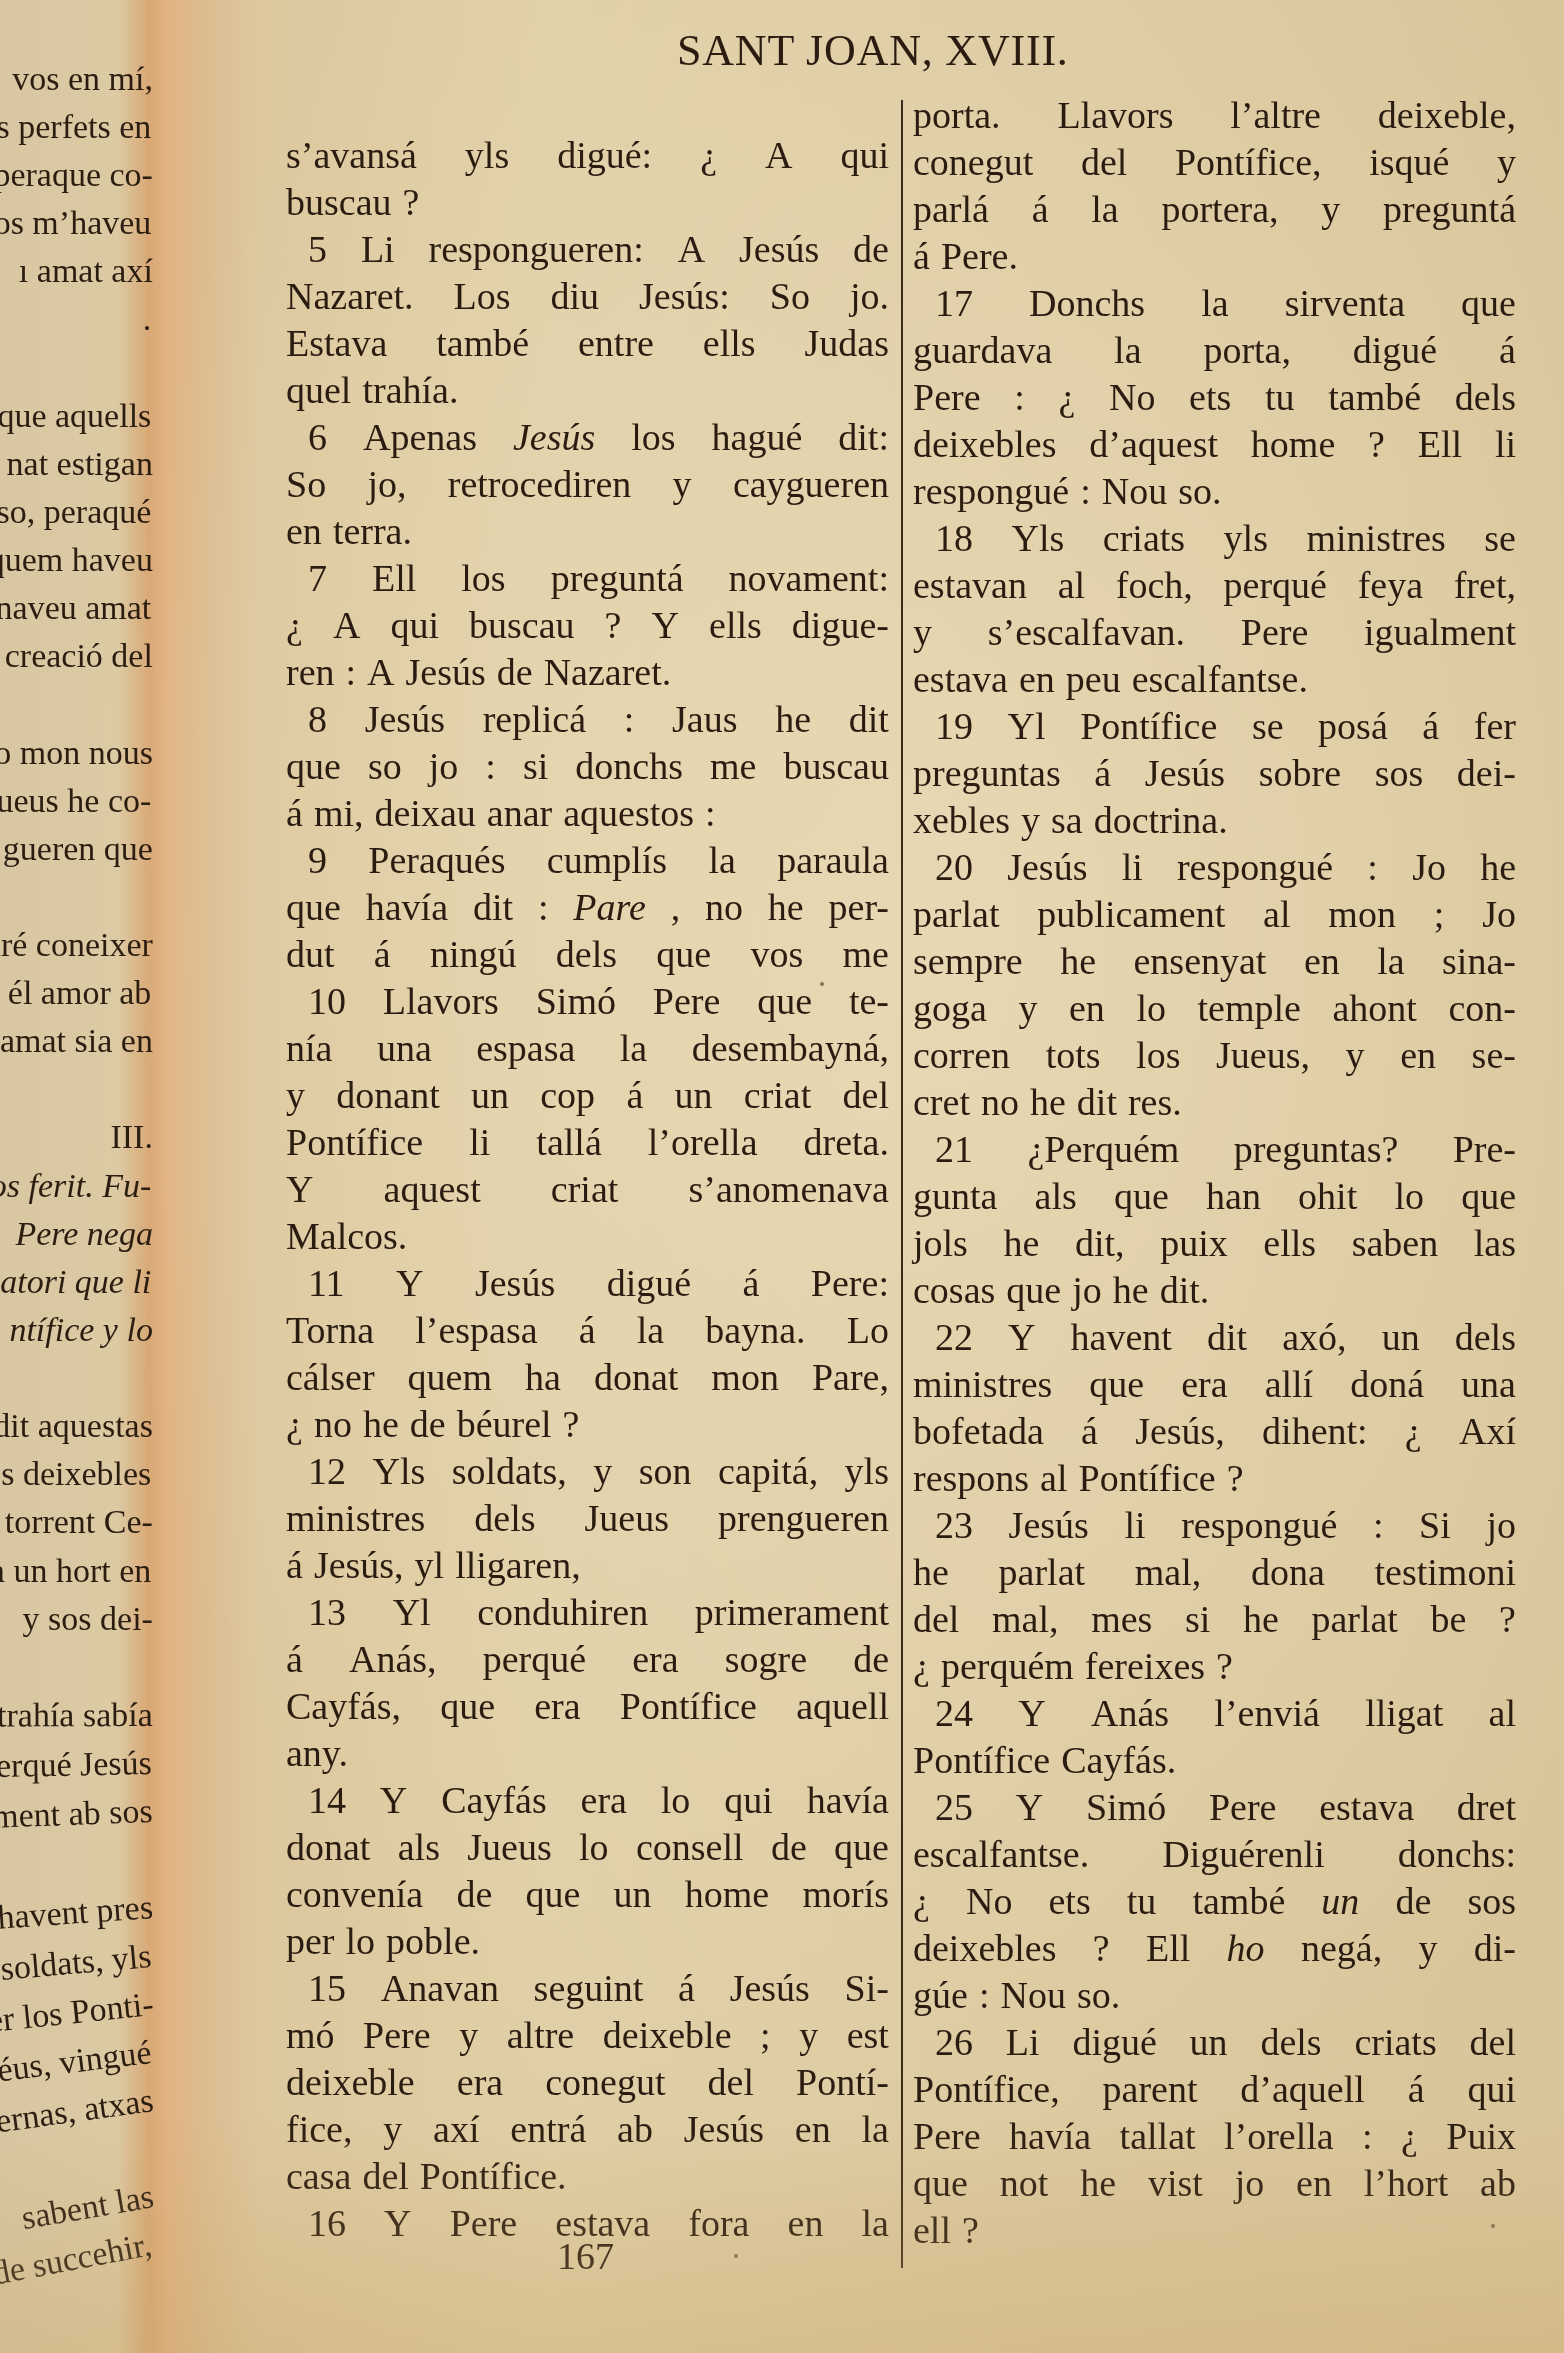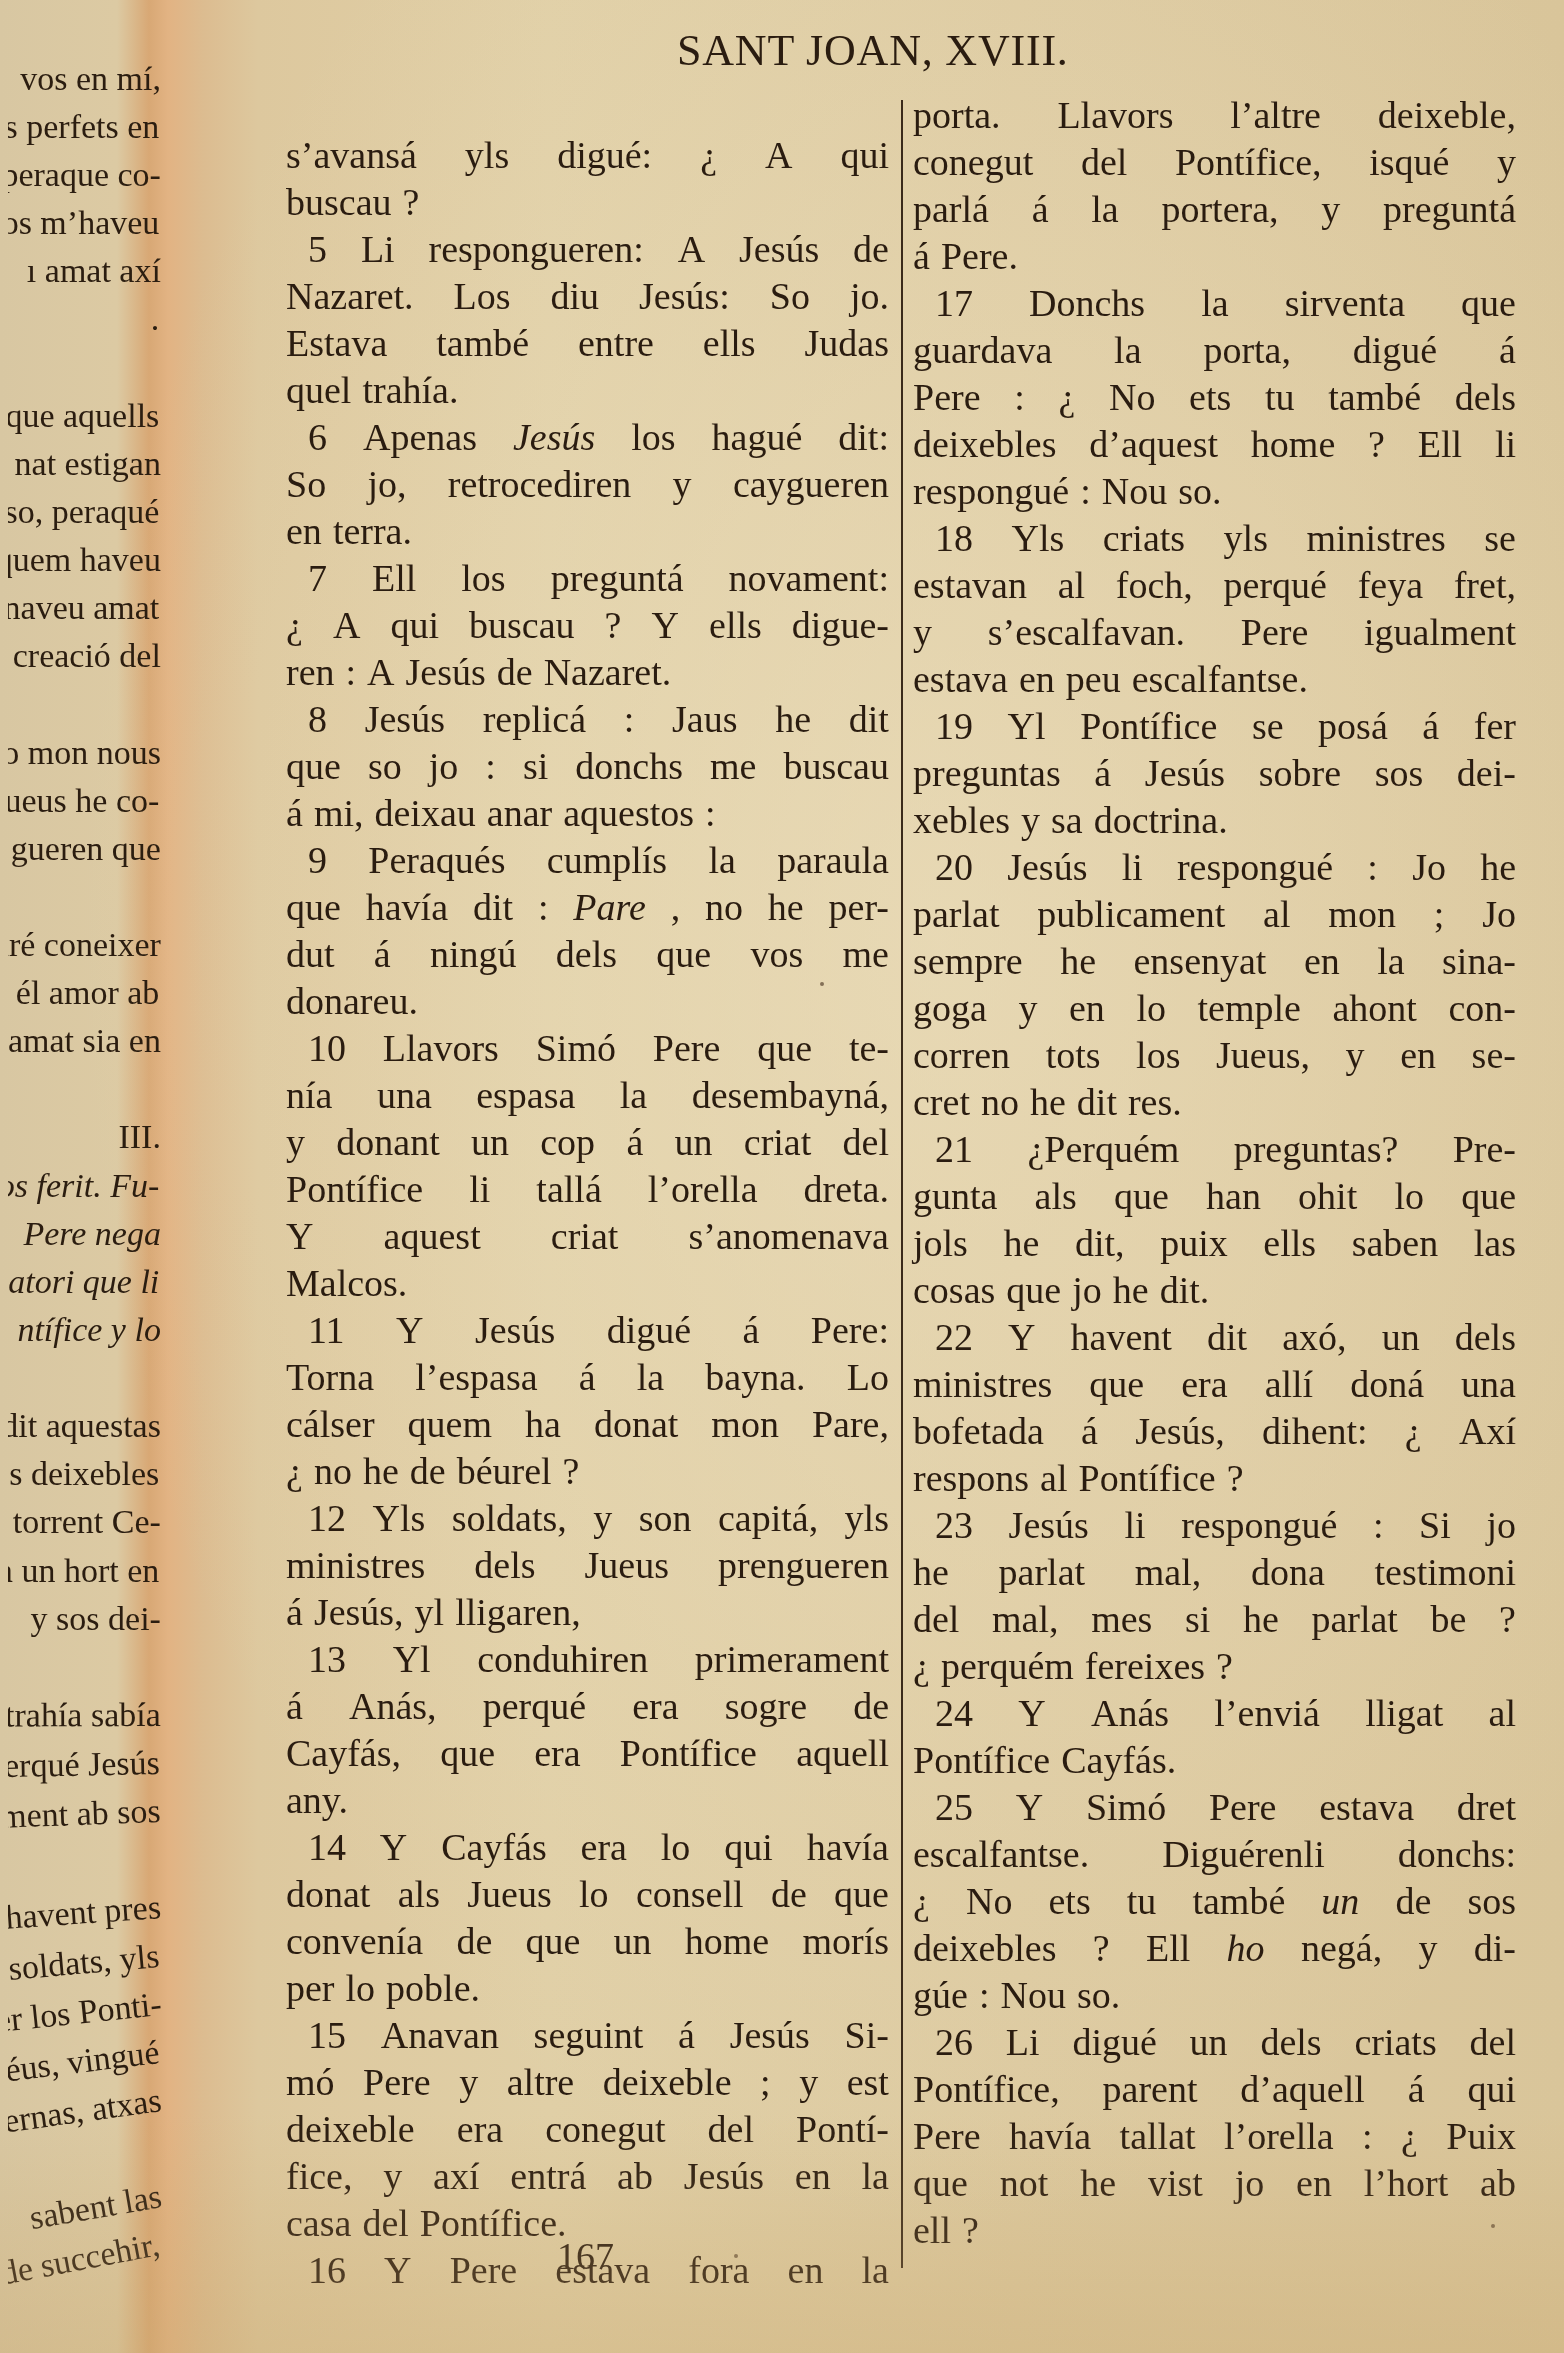--- a/index.html
+++ b/index.html
@@ -15,21 +15,21 @@
         radial-gradient(ellipse at 60% 40%, rgba(240,228,196,0.55) 0%, rgba(240,228,196,0) 65%),
         linear-gradient(90deg, #d8c7a2 0px, #dccaa3 117px, #d8a875 149px, #e2b383 168px, #dcbc90 203px, #ddc89e 258px, #e0cfa6 548px, #dcc99f 1017px, #d9c59a 1565px);
     }
     .page::after {
       content: ""; position: absolute; left: 0; top: 2113px; width: 1565px; height: 241px;
       background: linear-gradient(180deg, rgba(200,170,110,0) 0%, rgba(200,165,105,0.35) 100%);
       pointer-events: none;
     }
     
     .left-page {
-      position: absolute; left: 8px; top: 0; width: 156px; height: 2324px; overflow: hidden;
+      position: absolute; left: 0; top: 0; width: 156px; height: 2324px; overflow: hidden;
     }
     .left-line {
       position: absolute; right: 0; white-space: nowrap; font-size: 34px; line-height: 47px;
       color: #2b1d10; transform-origin: right center;
     }
     .left-line.it { font-style: italic; }
     .header {
       position: absolute; left: 677px; top: 25px; font-size: 44px; letter-spacing: 0.8px;
       color: #2a1c10; white-space: nowrap; font-family: Liberation Serif, serif;
     }
@@ -242,23 +242,20 @@
       </div>
       <div class="line">
         <span class="w">dut</span>
         <span class="w">á</span>
         <span class="w">ningú</span>
         <span class="w">dels</span>
         <span class="w">que</span>
         <span class="w">vos</span>
         <span class="w">me</span>
       </div>
-      <div class="line last">
-        <span class="w">donareu.</span>
-      </div>
       <div class="line indent">
         <span class="w">10</span>
         <span class="w">Llavors</span>
         <span class="w">Simó</span>
         <span class="w">Pere</span>
         <span class="w">que</span>
         <span class="w">te-</span>
       </div>
       <div class="line">
         <span class="w">nía</span>

